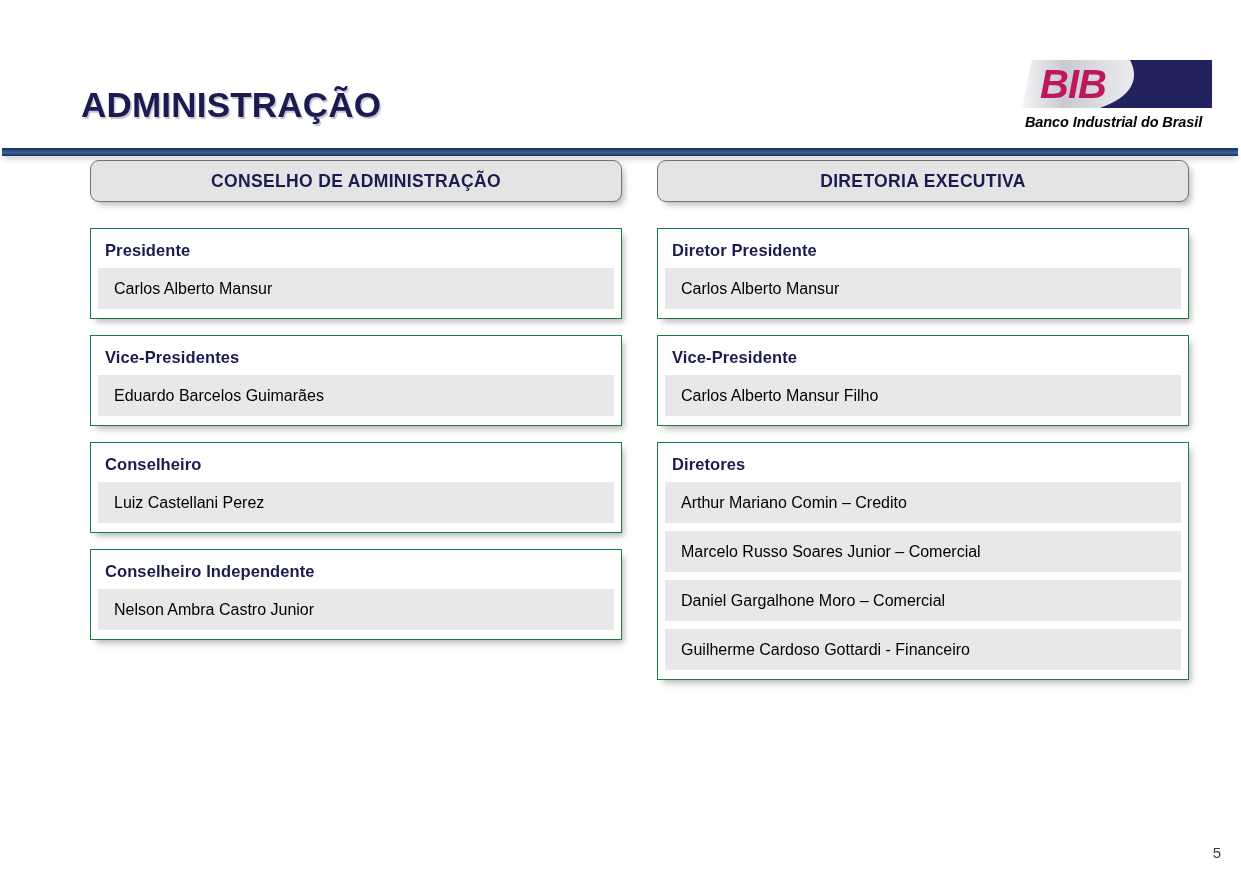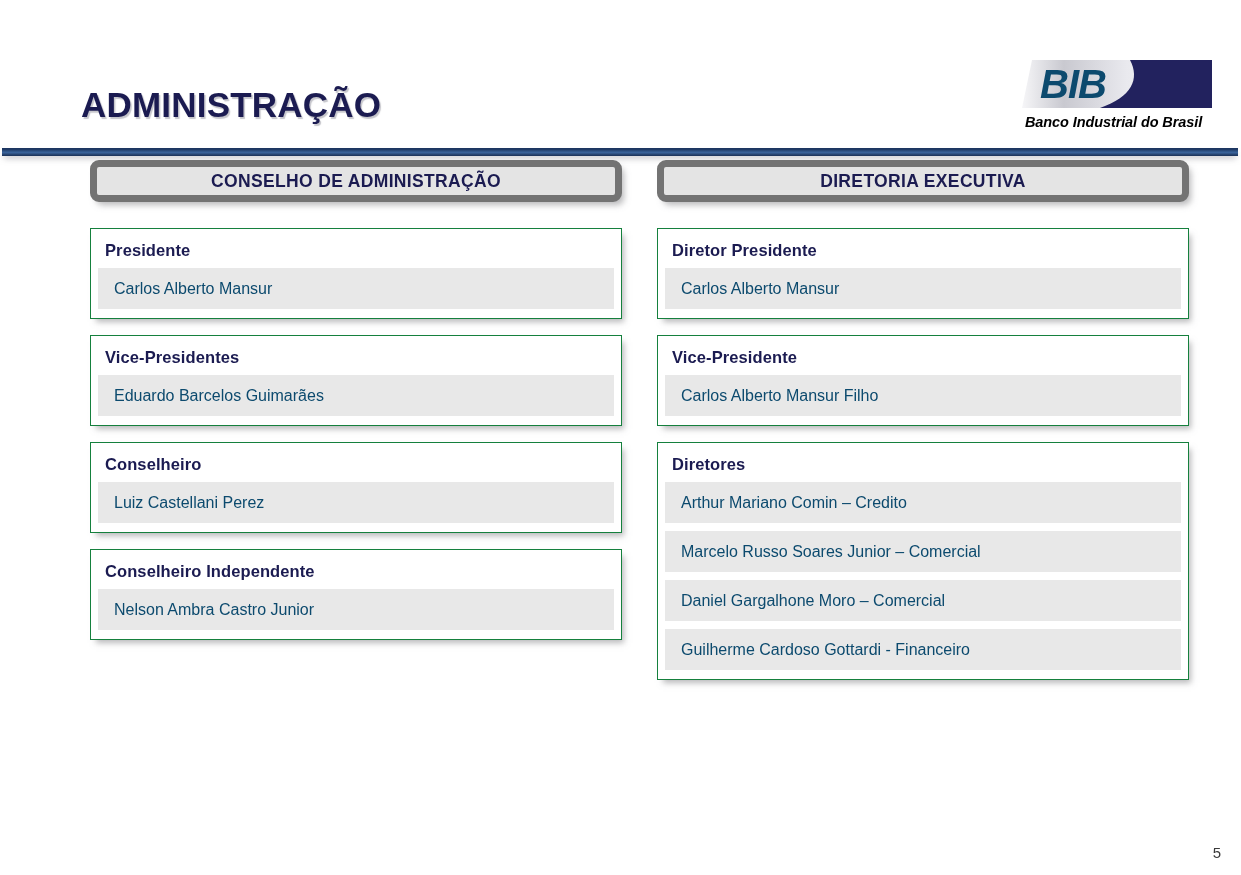--- a/index.html
+++ b/index.html
@@ -67,21 +67,21 @@
     left: 0; top: 0;
     width: 190px; height: 54px;
   }
   #logo-bib {
     position: absolute;
     left: 18px;
     top: 2px;
     font-size: 40px;
     font-weight: bold;
     font-style: italic;
-    color: #0c4a6e;
+    color: #be185d;
     letter-spacing: -1px;
     line-height: 50px;
     font-family: "Liberation Sans", sans-serif;
   }
   #logo-tagline {
     position: absolute;
     left: 3px;
     top: 57px;
     font-size: 14.5px;
     font-weight: bold;
@@ -104,21 +104,21 @@
     top: 0;
   }
   #column-left  { left: 90px;  width: 532px; }
   #column-right { left: 657px; width: 532px; }
 
   .column-header {
     position: relative;
     height: 42px;
     border-radius: 9px;
     background: #e4e4e4;
-    border: 7px solid #737373;
+    border: 1px solid #737373;
     box-shadow: 4px 5px 6px -2px rgba(120,120,125,0.52);
     display: flex;
     align-items: center;
     justify-content: center;
     margin-bottom: 26px;
     box-sizing: border-box;
   }
   .column-header-label {
     font-size: 17.5px;
     font-weight: bold;
@@ -145,21 +145,21 @@
     letter-spacing: 0.1px;
   }
   .member-row {
     background: #e8e8e8;
     height: 41px;
     display: flex;
     align-items: center;
     padding-left: 16px;
     margin-bottom: 8px;
     font-size: 16px;
-    color: #0c4a6e;
+    color: #000000;
     box-sizing: border-box;
   }
   .member-row:last-child { margin-bottom: 0; }
 
   
   #page-number {
     position: absolute;
     right: 20px;
     bottom: 14px;
     font-size: 15px;

